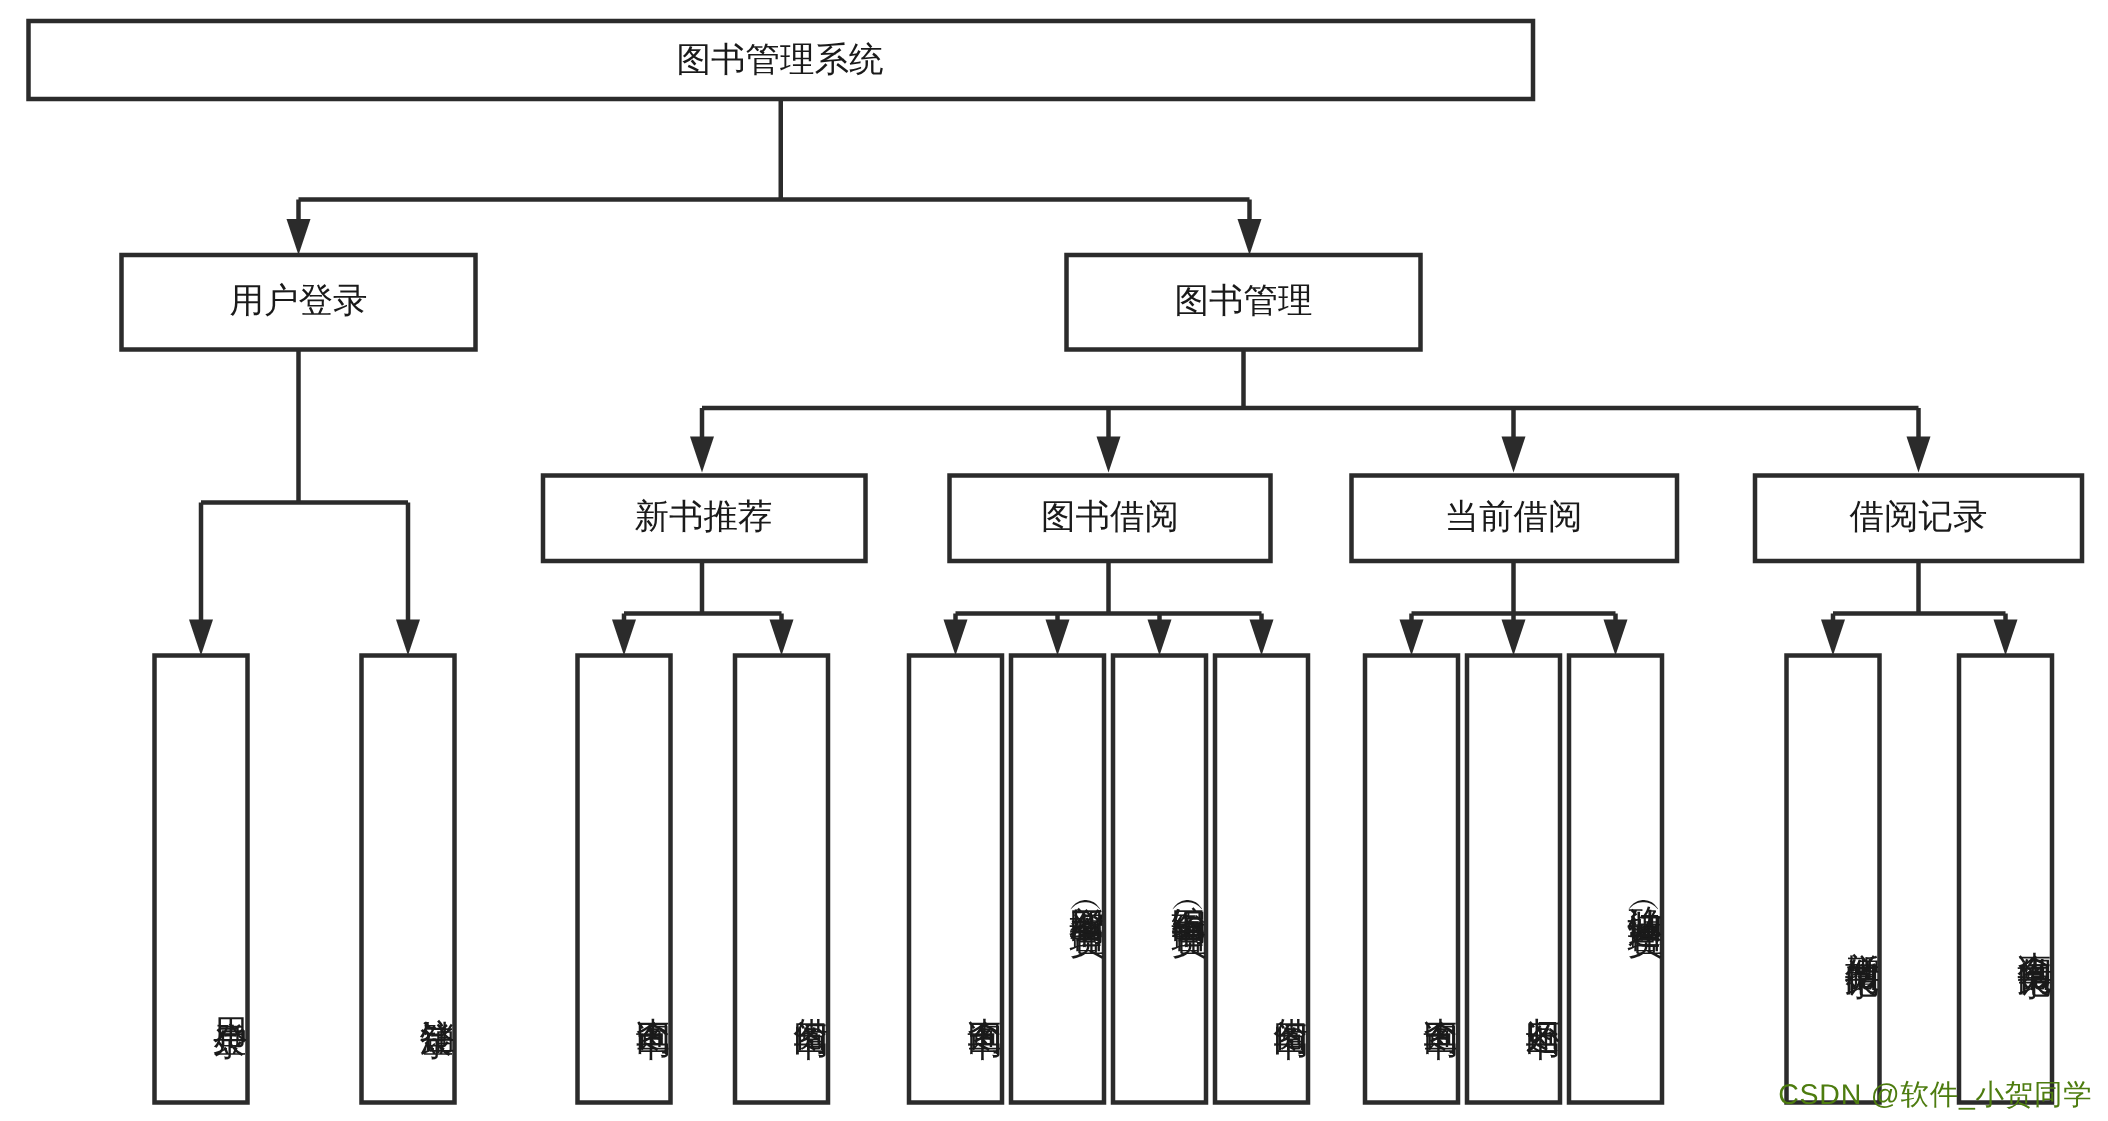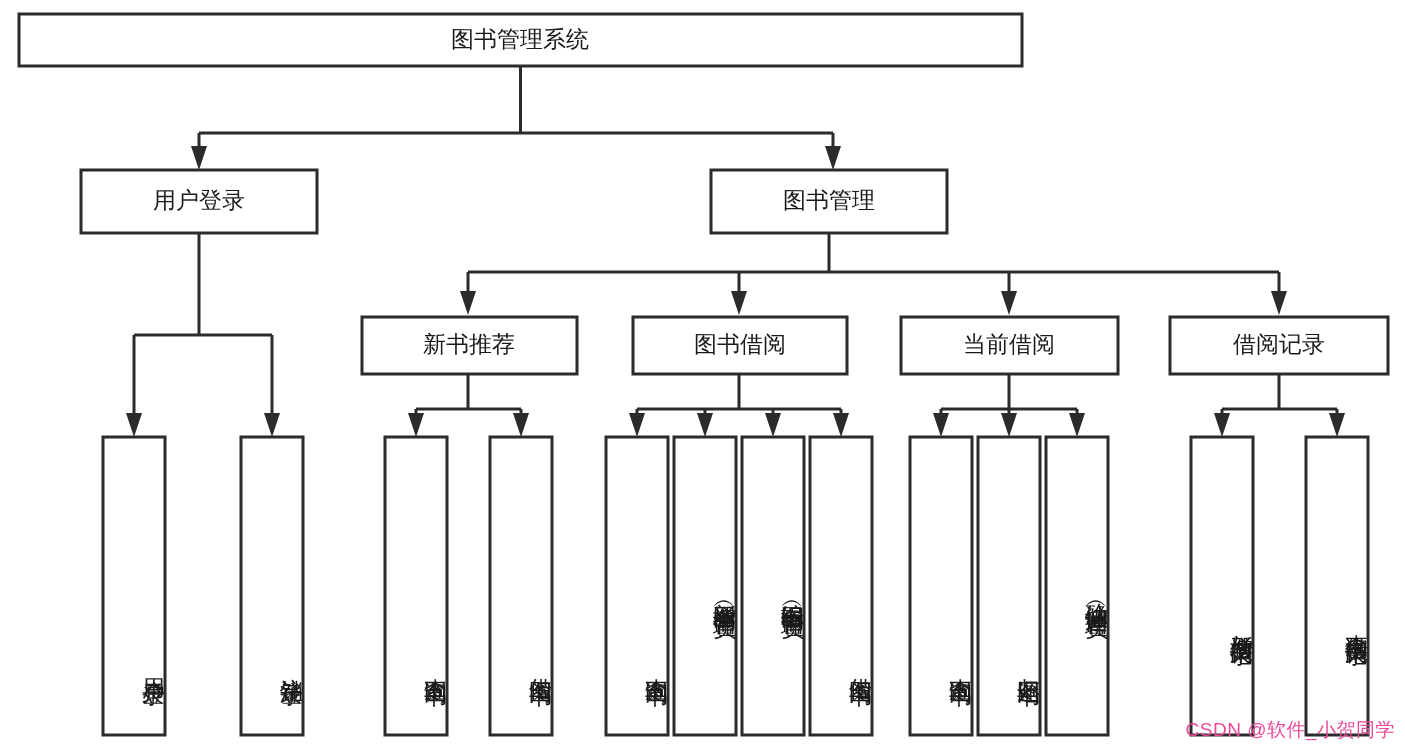--- a/index.html
+++ b/index.html
@@ -63,21 +63,21 @@
     justify-content: center;
     white-space: nowrap;
     pointer-events: none;
   }
   .watermark {
     position: absolute;
     right: 10px;
     bottom: 4px;
     font-family: "Liberation Sans", "DejaVu Sans", sans-serif;
     font-size: 19px;
-    color: #ec4899;
+    color: #4d7c0f;
     white-space: nowrap;
     letter-spacing: 0.5px;
   }
 </style>
 </head>
 <body>
 
 <div id="diagram-root">
 
   <svg class="diagram-canvas" viewBox="0 0 1405 747">

